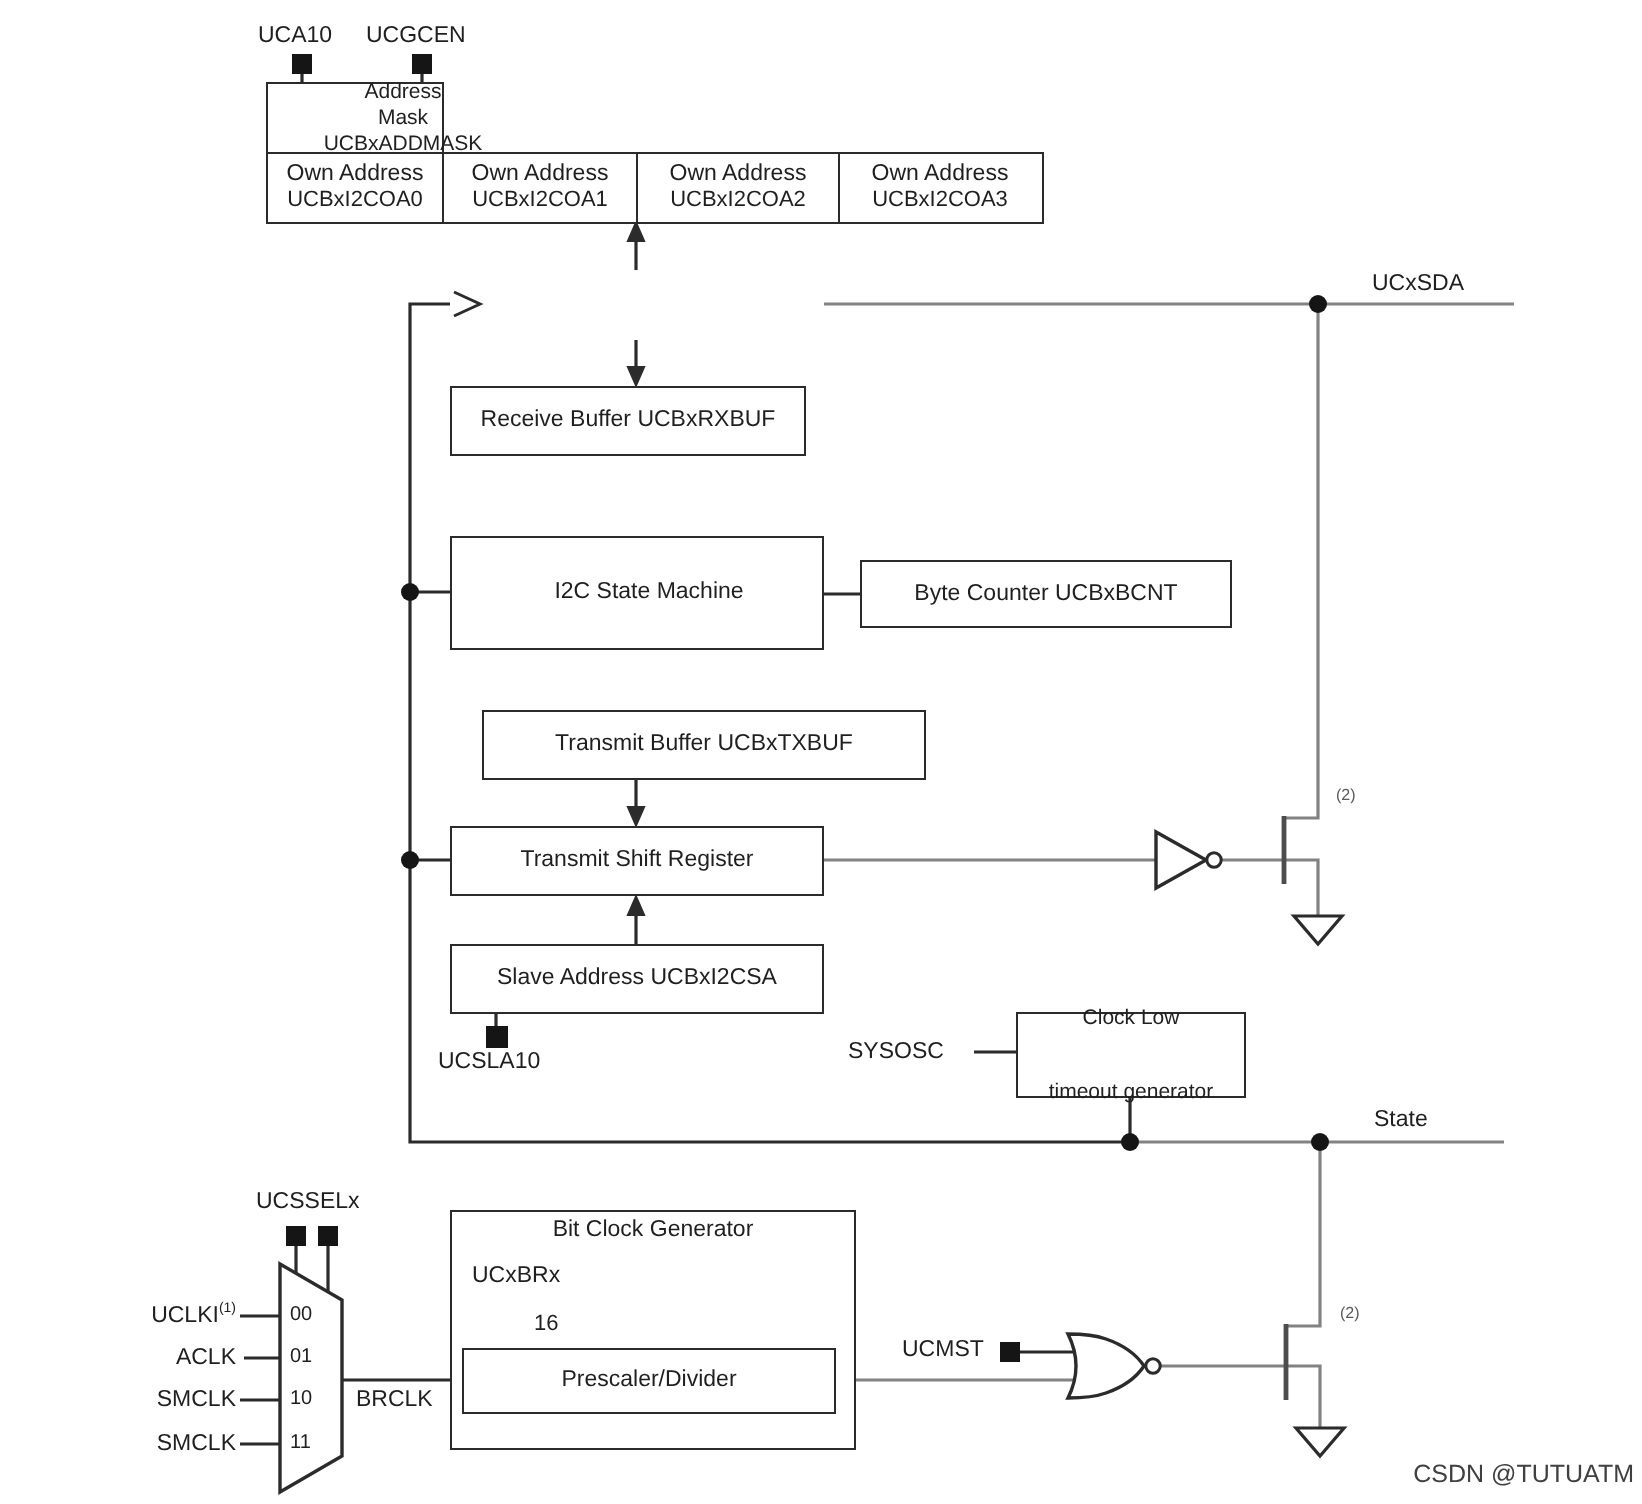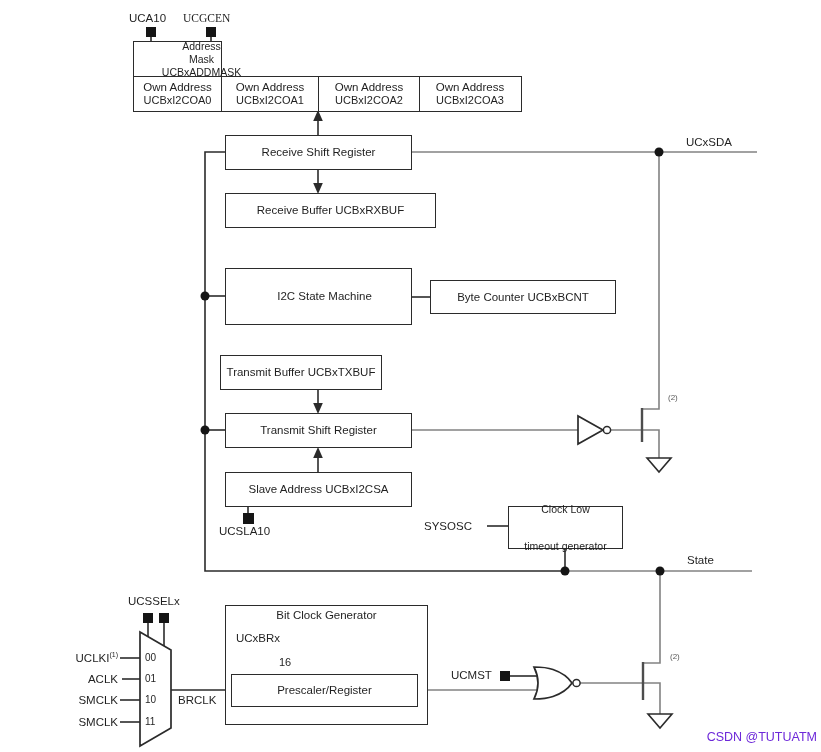--- a/index.html
+++ b/index.html
@@ -12,21 +12,21 @@
   .box .l2{font-size:11px;}
   .lbl{position:absolute;font-size:11.5px;line-height:14px;white-space:nowrap;}
   .sup{font-size:7px;vertical-align:super;line-height:0;}
   .note{position:absolute;font-size:8px;color:#5a5a5a;white-space:nowrap;}
   .code{position:absolute;font-size:10px;line-height:14px;}
   .muxin{position:absolute;width:78px;text-align:right;font-size:11.5px;line-height:14px;white-space:nowrap;}
   .row{position:absolute;display:flex;}
   .row .box{position:relative;}
   .row .box + .box{margin-left:-1.5px;}
   .bcg-title{position:absolute;text-align:center;font-size:11.5px;}
-  .watermark{position:absolute;font-size:12.5px;color:#6d28d9;white-space:nowrap;}
+  .watermark{position:absolute;font-size:12.5px;color:#404040;white-space:nowrap;}
 </style>
 </head>
 <body>
 
 <div id="stage">
 
   <svg id="wires" viewBox="0 0 821 752">
 
     <g stroke="#2b2b2b" stroke-width="1.6" fill="none">
       <path d="M151,37 L151,42"></path>
@@ -110,21 +110,21 @@
       <circle cx="576.5" cy="683" r="3.6" fill="#ffffff" stroke="#2b2b2b" stroke-width="1.5"></circle>
     </g>
 
     <polygon points="647,458 671,458 659,472" fill="#ffffff" stroke="#2b2b2b" stroke-width="1.6"></polygon>
     <polygon points="648,714 672,714 660,728" fill="#ffffff" stroke="#2b2b2b" stroke-width="1.6"></polygon>
 
     <polygon points="140,632 171,650 171,728 140,746" fill="#ffffff" stroke="#2b2b2b" stroke-width="1.7"></polygon>
   </svg>
 
   <div class="lbl" style="left:129px;top:11px;">UCA10</div>
-  <div class="lbl" style="left:183px;top:11px;font-family:Liberation Serif, serif;">UCGCEN</div>
+  <div class="lbl" style="left:183px;top:11px;">UCGCEN</div>
 
   <div class="box" style="left:133px;top:41px;width:89px;height:36px;padding-left:48px;">
     <span style="font-size:10.5px;">Address Mask</span>
     <span class="l2" style="font-size:10.5px;">UCBxADDMASK</span>
   </div>
 
   <div class="row" style="left:133px;top:75.5px;">
     <div class="box" style="width:89px;height:36px;">
       <span>Own Address</span>
       <span class="l2">UCBxI2COA0</span>
@@ -136,33 +136,30 @@
     <div class="box" style="width:102px;height:36px;">
       <span>Own Address</span>
       <span class="l2">UCBxI2COA2</span>
     </div>
     <div class="box" style="width:103px;height:36px;">
       <span>Own Address</span>
       <span class="l2">UCBxI2COA3</span>
     </div>
   </div>
 
-  <div class="box" style="left:225px;top:135px;width:187px;height:35px;">
-    <span>Receive Shift Register</span>
-  </div>
-  <div class="box" style="left:225px;top:193px;width:211px;height:35px;">
+  <div class="box" style="left:225px;top:193px;width:178px;height:35px;">
     <span>Receive Buffer UCBxRXBUF</span>
   </div>
   <div class="box" style="left:225px;top:268px;width:187px;height:57px;padding-left:12px;">
     <span>I2C State Machine</span>
   </div>
   <div class="box" style="left:430px;top:280px;width:186px;height:34px;">
     <span>Byte Counter UCBxBCNT</span>
   </div>
-  <div class="box" style="left:220px;top:355px;width:162px;height:35px;">
+  <div class="box" style="left:241px;top:355px;width:222px;height:35px;">
     <span>Transmit Buffer UCBxTXBUF</span>
   </div>
   <div class="box" style="left:225px;top:413px;width:187px;height:35px;">
     <span>Transmit Shift Register</span>
   </div>
   <div class="box" style="left:225px;top:472px;width:187px;height:35px;">
     <span>Slave Address UCBxI2CSA</span>
   </div>
   <div class="box" style="left:508px;top:506px;width:115px;height:43px;gap:24px;">
     <span style="font-size:10.5px;">Clock Low</span>
@@ -182,23 +179,23 @@
   <div class="muxin" style="left:40px;top:693px;"><span>SMCLK</span><span class="sup"></span></div>
   <div class="muxin" style="left:40px;top:715px;"><span>SMCLK</span><span class="sup"></span></div>
   <div class="code" style="left:145px;top:651px;">00</div>
   <div class="code" style="left:145px;top:672px;">01</div>
   <div class="code" style="left:145px;top:693px;">10</div>
   <div class="code" style="left:145px;top:715px;">11</div>
 
   <div class="box" style="left:225px;top:605px;width:203px;height:120px;justify-content:flex-start;"></div>
   <div class="bcg-title" style="left:225px;top:609px;width:203px;">Bit Clock Generator</div>
   <div class="lbl" style="left:236px;top:631px;">UCxBRx</div>
-  <div class="lbl" style="left:267px;top:655px;font-size:11px;margin-left:12px;">16</div>
+  <div class="lbl" style="left:267px;top:655px;font-size:11px;">16</div>
   <div class="box" style="left:231px;top:674px;width:187px;height:33px;">
-    <span>Prescaler/Register</span>
+    <span>Prescaler/Divider</span>
   </div>
 
   <div class="note" style="left:668px;top:393px;">(2)</div>
   <div class="note" style="left:670px;top:652px;">(2)</div>
 
   <div class="watermark" style="right:4px;top:730px;">CSDN @TUTUATM</div>
 
 </div>
 
 </body></html>

